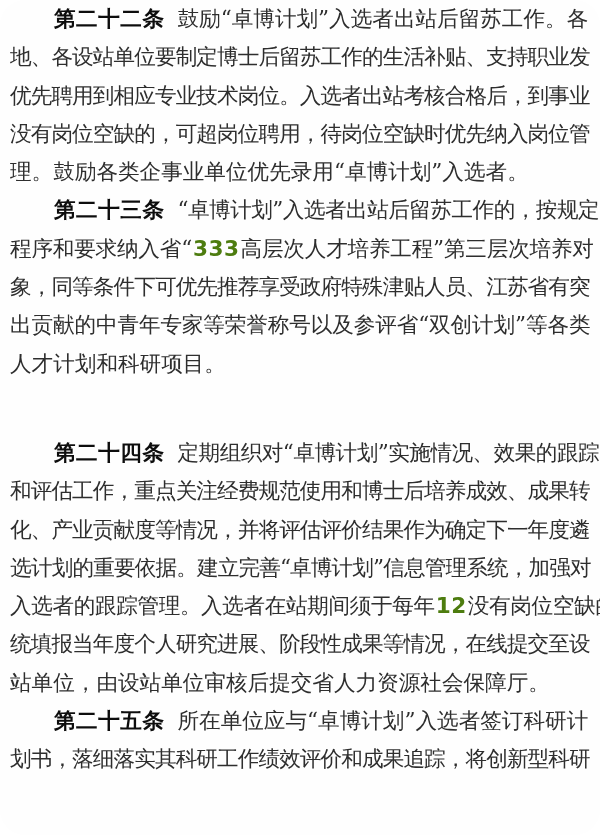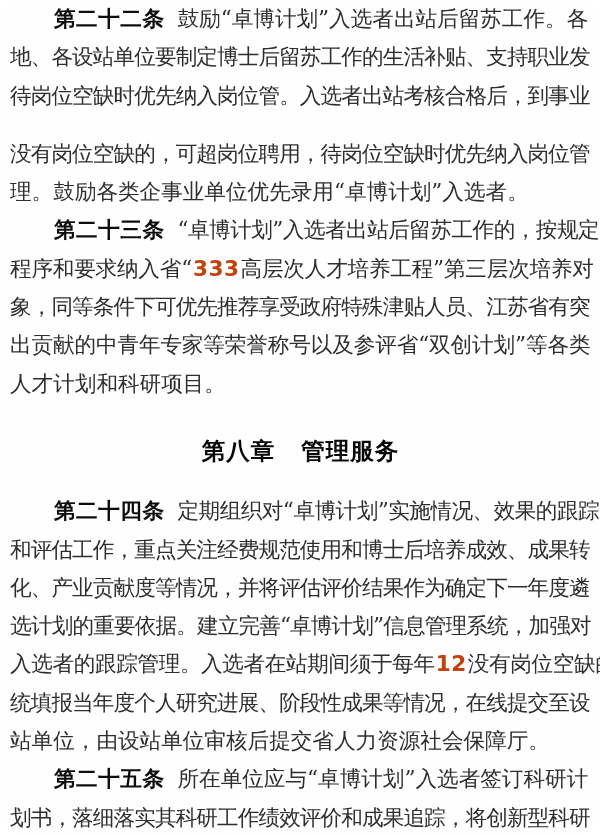--- a/index.html
+++ b/index.html
@@ -45,21 +45,21 @@
   }
   .lead {
     font-family: "DejaVu Sans", "Liberation Sans", sans-serif;
     font-weight: 700;
     color: #0d0d0d;
     letter-spacing: 0.5px;
   }
   .num {
     font-family: "DejaVu Sans", "Liberation Sans", sans-serif;
     font-weight: 700;
-    color: #c2410c;
+    color: #4d7c0f;
     letter-spacing: 0.5px;
     padding: 0 1px;
   }
   .chapter-heading {
     height: 38.3px;
     line-height: 38.3px;
     text-align: center;
     font-family: "DejaVu Sans", "Liberation Sans", sans-serif;
     font-weight: 700;
     font-size: 23.5px;
@@ -73,39 +73,36 @@
 </head>
 <body>
 
 <div id="page">
   <div class="doc-body">
 
     <div class="line">
       <span class="indent2"></span><span class="lead">第二十二条</span><span class="wordgap"></span><span>鼓励“卓博计划”入选者出站后留苏工作。各</span>
     </div>
     <div class="line" style="letter-spacing: -0.889px;">地、各设站单位要制定博士后留苏工作的生活补贴、支持职业发</div>
-    <div class="line" style="letter-spacing: -0.889px;">待岗位空缺时优先纳入岗位管。入选者出站考核合格后，到事业</div>
-    <div class="line" style="letter-spacing: -0.889px; margin-top: 20px;">没有岗位空缺的，可超岗位聘用，待岗位空缺时优先纳入岗位管</div>
+    <div class="line" style="letter-spacing: -0.889px;">优先聘用到相应专业技术岗位。入选者出站考核合格后，到事业</div>
+    <div class="line" style="letter-spacing: -0.889px;">没有岗位空缺的，可超岗位聘用，待岗位空缺时优先纳入岗位管</div>
     <div class="line last">理。鼓励各类企事业单位优先录用“卓博计划”入选者。</div>
 
     <div class="line" style="letter-spacing: -0.514px;">
       <span class="indent2"></span><span class="lead">第二十三条</span><span class="wordgap"></span><span>“卓博计划”入选者出站后留苏工作的，按规定</span>
     </div>
     <div class="line" style="letter-spacing: -0.2px;">
       <span>程序和要求纳入省“</span><span class="num">333</span><span>高层次人才培养工程”第三层次培养对</span>
     </div>
     <div class="line" style="letter-spacing: -0.889px;">象，同等条件下可优先推荐享受政府特殊津贴人员、江苏省有突</div>
     <div class="line" style="letter-spacing: -0.111px;">出贡献的中青年专家等荣誉称号以及参评省“双创计划”等各类</div>
     <div class="line last">人才计划和科研项目。</div>
 
     <div class="chapter-gap-top"></div>
 
-    <div class="chapter-heading">
-      <span>第八章</span><span style="display:inline-block;width:26px"></span><span>管理服务</span>
-    </div>
 
     <div style="height:22px"></div>
 
     <div class="line" style="letter-spacing: -0.514px;">
       <span class="indent2"></span><span class="lead">第二十四条</span><span class="wordgap"></span><span>定期组织对“卓博计划”实施情况、效果的跟踪</span>
     </div>
     <div class="line" style="letter-spacing: -0.889px;">和评估工作，重点关注经费规范使用和博士后培养成效、成果转</div>
     <div class="line" style="letter-spacing: -0.889px;">化、产业贡献度等情况，并将评估评价结果作为确定下一年度遴</div>
     <div class="line" style="letter-spacing: -0.857px; text-align: center;">选计划的重要依据。建立完善“卓博计划”信息管理系统，加强对</div>
     <div class="line" style="letter-spacing: -0.359px;">

